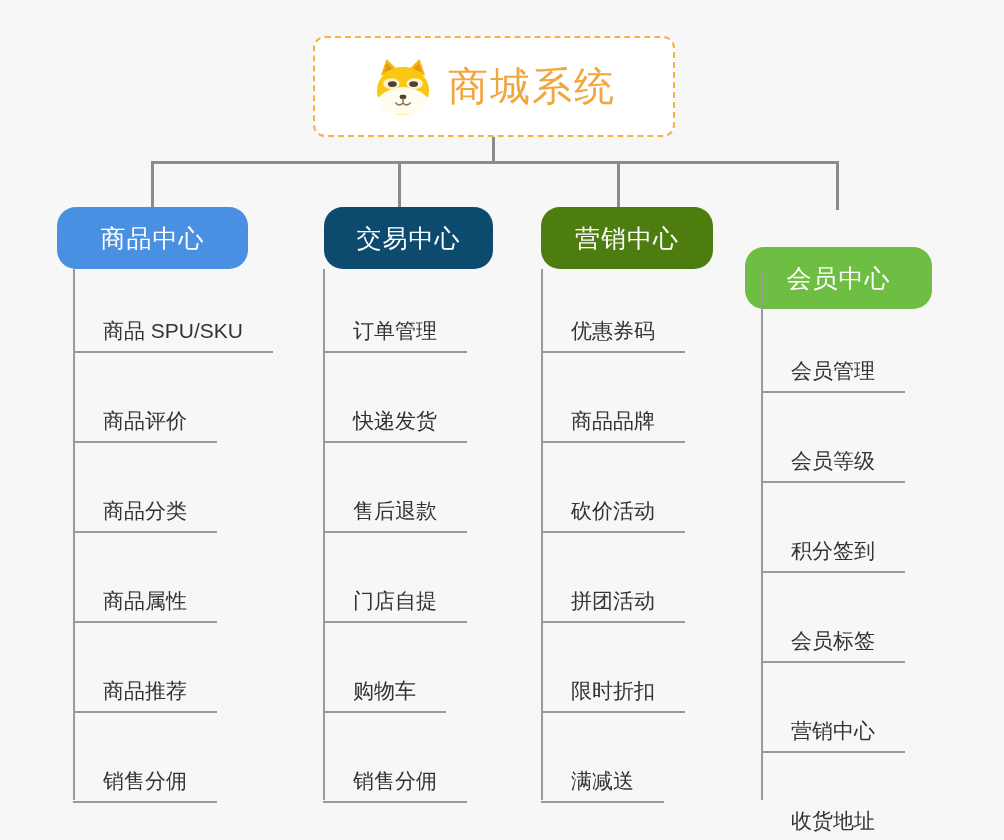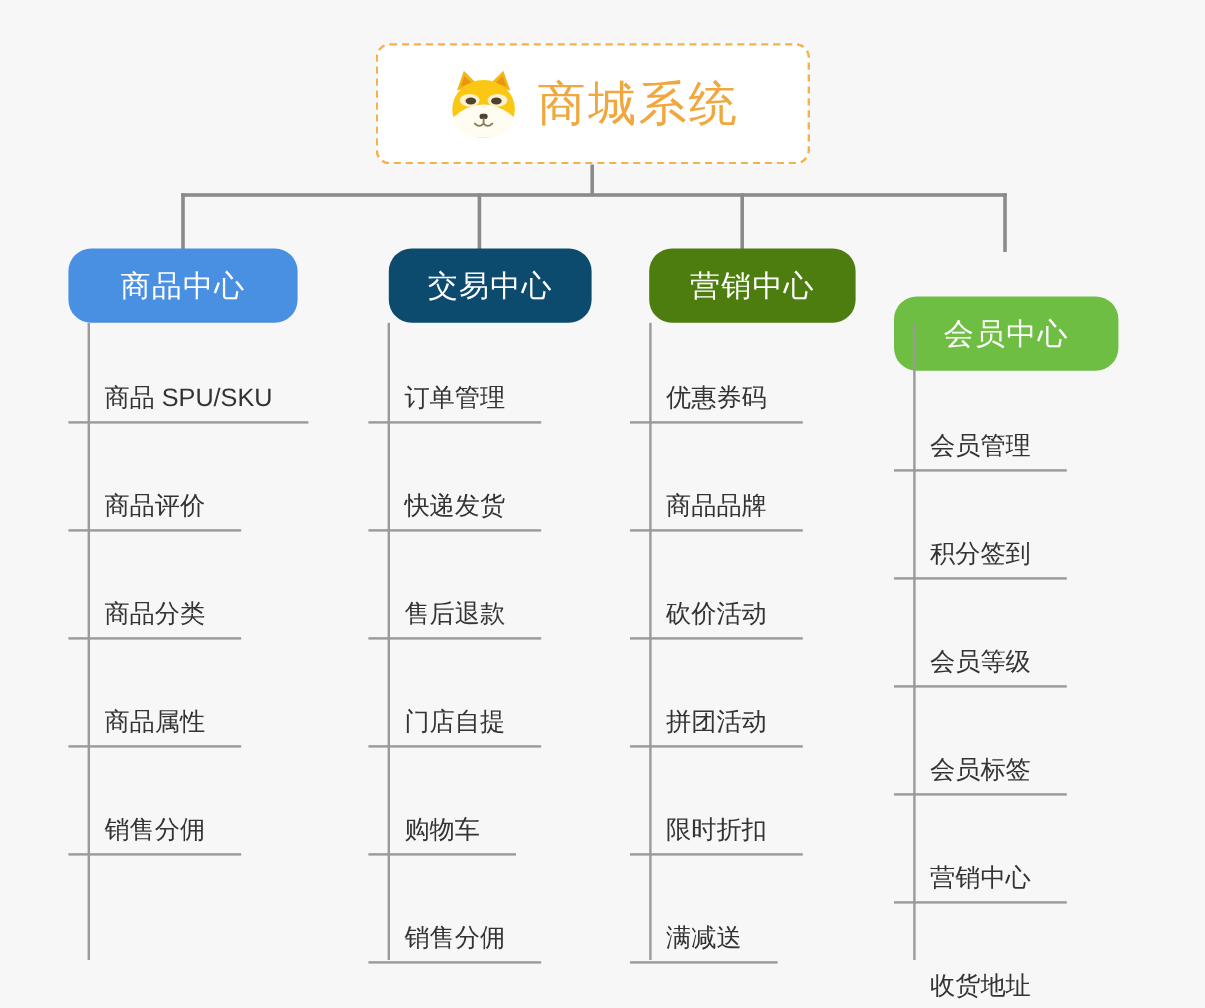--- a/index.html
+++ b/index.html
@@ -68,20 +68,21 @@
     width: 2px; height: 531px;
     background: #9a9a9a;
   }
   .item-row {
     height: 90px;
     display: flex;
     align-items: flex-end;
   }
   .item-row.first { height: 84px; }
   .topic-item {
+    margin-left: 16px;
     padding: 0 30px 6px 30px;
     border-bottom: 2px solid #9a9a9a;
     font-size: 21px;
     color: #333333;
     white-space: nowrap;
     cursor: pointer;
   }
 </style>
 </head>
 <body>
@@ -124,20 +125,23 @@
     <div class="item-row">
         <div class="topic-item">商品评价</div>
       </div>
     <div class="item-row">
         <div class="topic-item">商品分类</div>
       </div>
     <div class="item-row">
         <div class="topic-item">商品属性</div>
       </div>
     <div class="item-row">
+        <div class="topic-item">商品推荐</div>
+      </div>
+    <div class="item-row">
         <div class="topic-item">销售分佣</div>
       </div>
   </div>
 
   <div class="branch-col col-2">
     <div class="branch-header" style="background: #0c4a6e; margin-left: 17px;">交易中心</div>
     <div class="spine"></div>
     <div class="item-row first">
         <div class="topic-item">订单管理</div>
       </div>
@@ -181,26 +185,26 @@
       </div>
   </div>
 
   <div class="branch-col col-4">
     <div class="branch-header" style="background: rgb(111, 190, 68); margin-top: 40px;">会员中心</div>
     <div class="spine"></div>
     <div class="item-row first">
         <div class="topic-item">会员管理</div>
       </div>
     <div class="item-row">
+        <div class="topic-item">会员等级</div>
+      </div>
+    <div class="item-row">
         <div class="topic-item">积分签到</div>
       </div>
     <div class="item-row">
-        <div class="topic-item">会员等级</div>
-      </div>
-    <div class="item-row">
         <div class="topic-item">会员标签</div>
       </div>
     <div class="item-row">
         <div class="topic-item">营销中心</div>
       </div>
     <div class="item-row">
         <div class="topic-item">收货地址</div>
       </div>
   </div>
 

